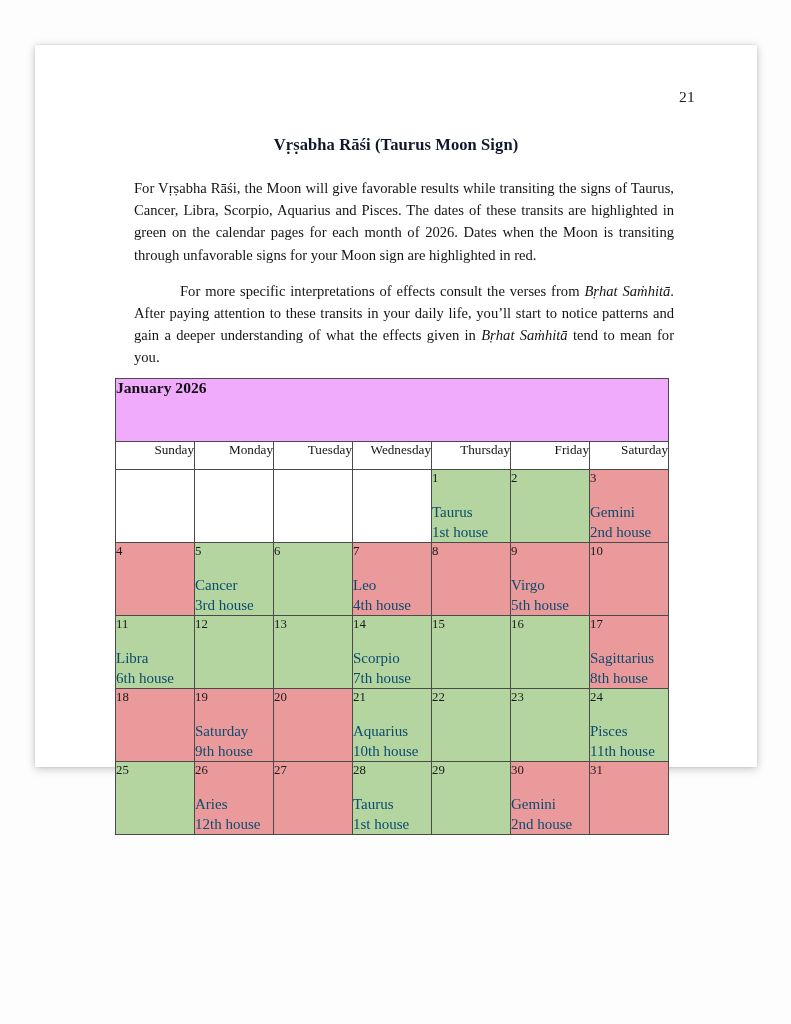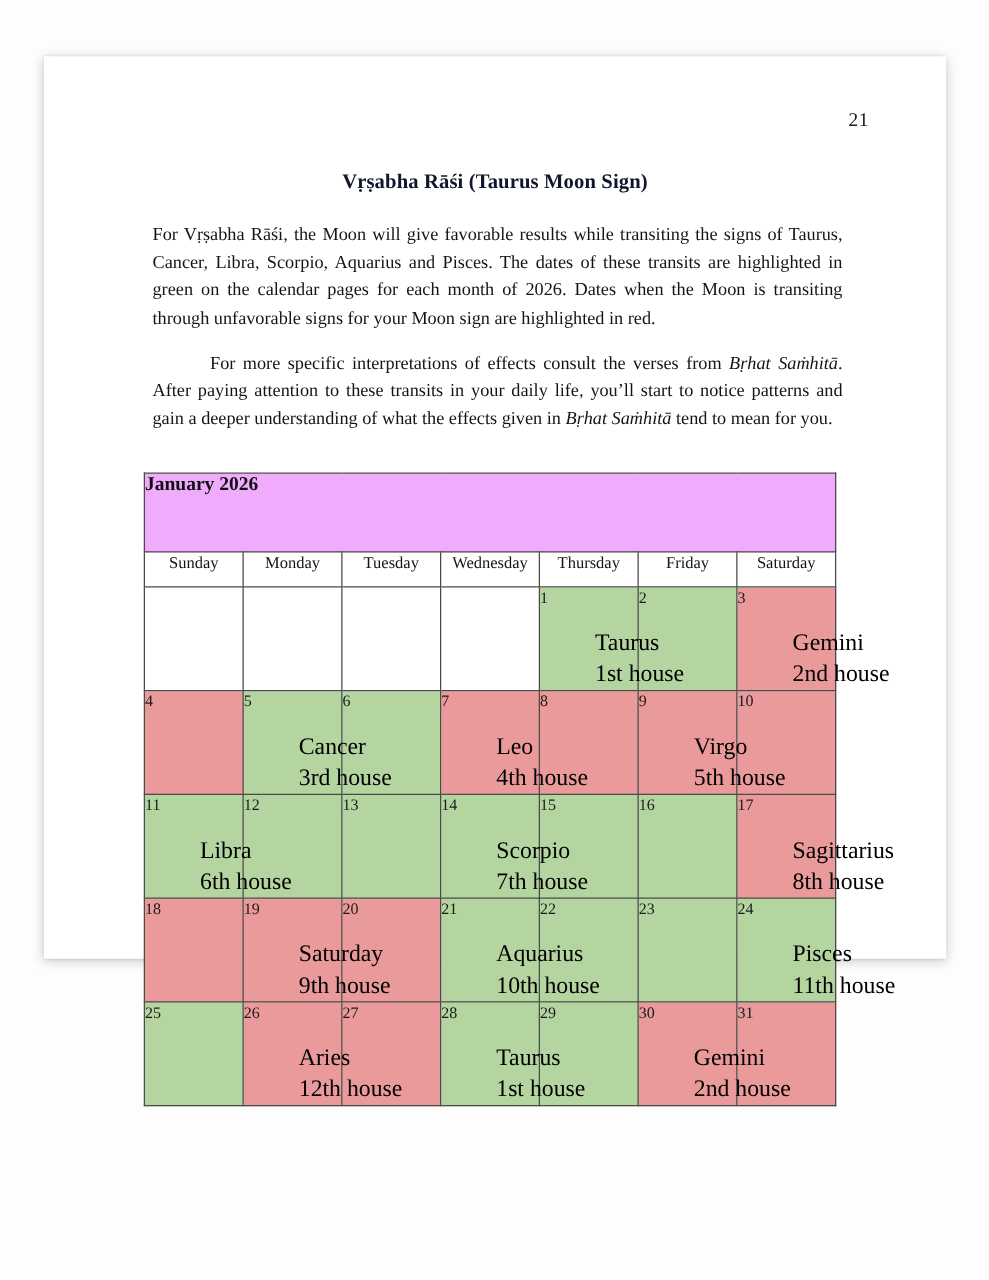--- a/index.html
+++ b/index.html
@@ -51,21 +51,21 @@
     color: #0f172a;
     margin: 12px 0 22px 0;
     letter-spacing: .1px;
   }
 
   .doc-paragraph {
     text-align: justify;
     font-size: 14.6px;
     line-height: 1.52;
     color: #141414;
-    margin: 0 0 14px 4px;
+    margin: 0 0 14px 16px;
   }
   .doc-paragraph.indented {
     text-indent: 46px;
   }
   .doc-paragraph em,
   .doc-paragraph .ital {
     font-style: italic;
   }
 
   
@@ -101,21 +101,21 @@
     color: #111;
   }
 
   
   th.weekday-cell {
     height: 27px;
     background: #ffffff;
     font-weight: normal;
     font-size: 13.2px;
     color: #141414;
-    text-align: center;
+    text-align: right;
     padding: 4px 0 3px 7px;
     white-space: nowrap;
   }
 
   
   td.day-cell {
     height: 72px;
     padding: 5px 6px 4px 7px;
     background: #ffffff;
     font-size: 12.6px;
@@ -128,24 +128,23 @@
 
   .day-number {
     display: block;
     font-size: 12.8px;
     color: #1a1a1a;
     margin-bottom: 17px;
   }
   .day-sign,
   .day-house {
     display: block;
-    font-size: 19px;
-    color: #000000;
+    font-size: 15px;
+    color: #0c4a6e;
     white-space: nowrap;
-    padding-left: 44px;
   }
 </style>
 </head>
 <body>
 
 <div id="page-sheet">
 
   <div id="page-number">21</div>
 
   <div id="doc-body">

